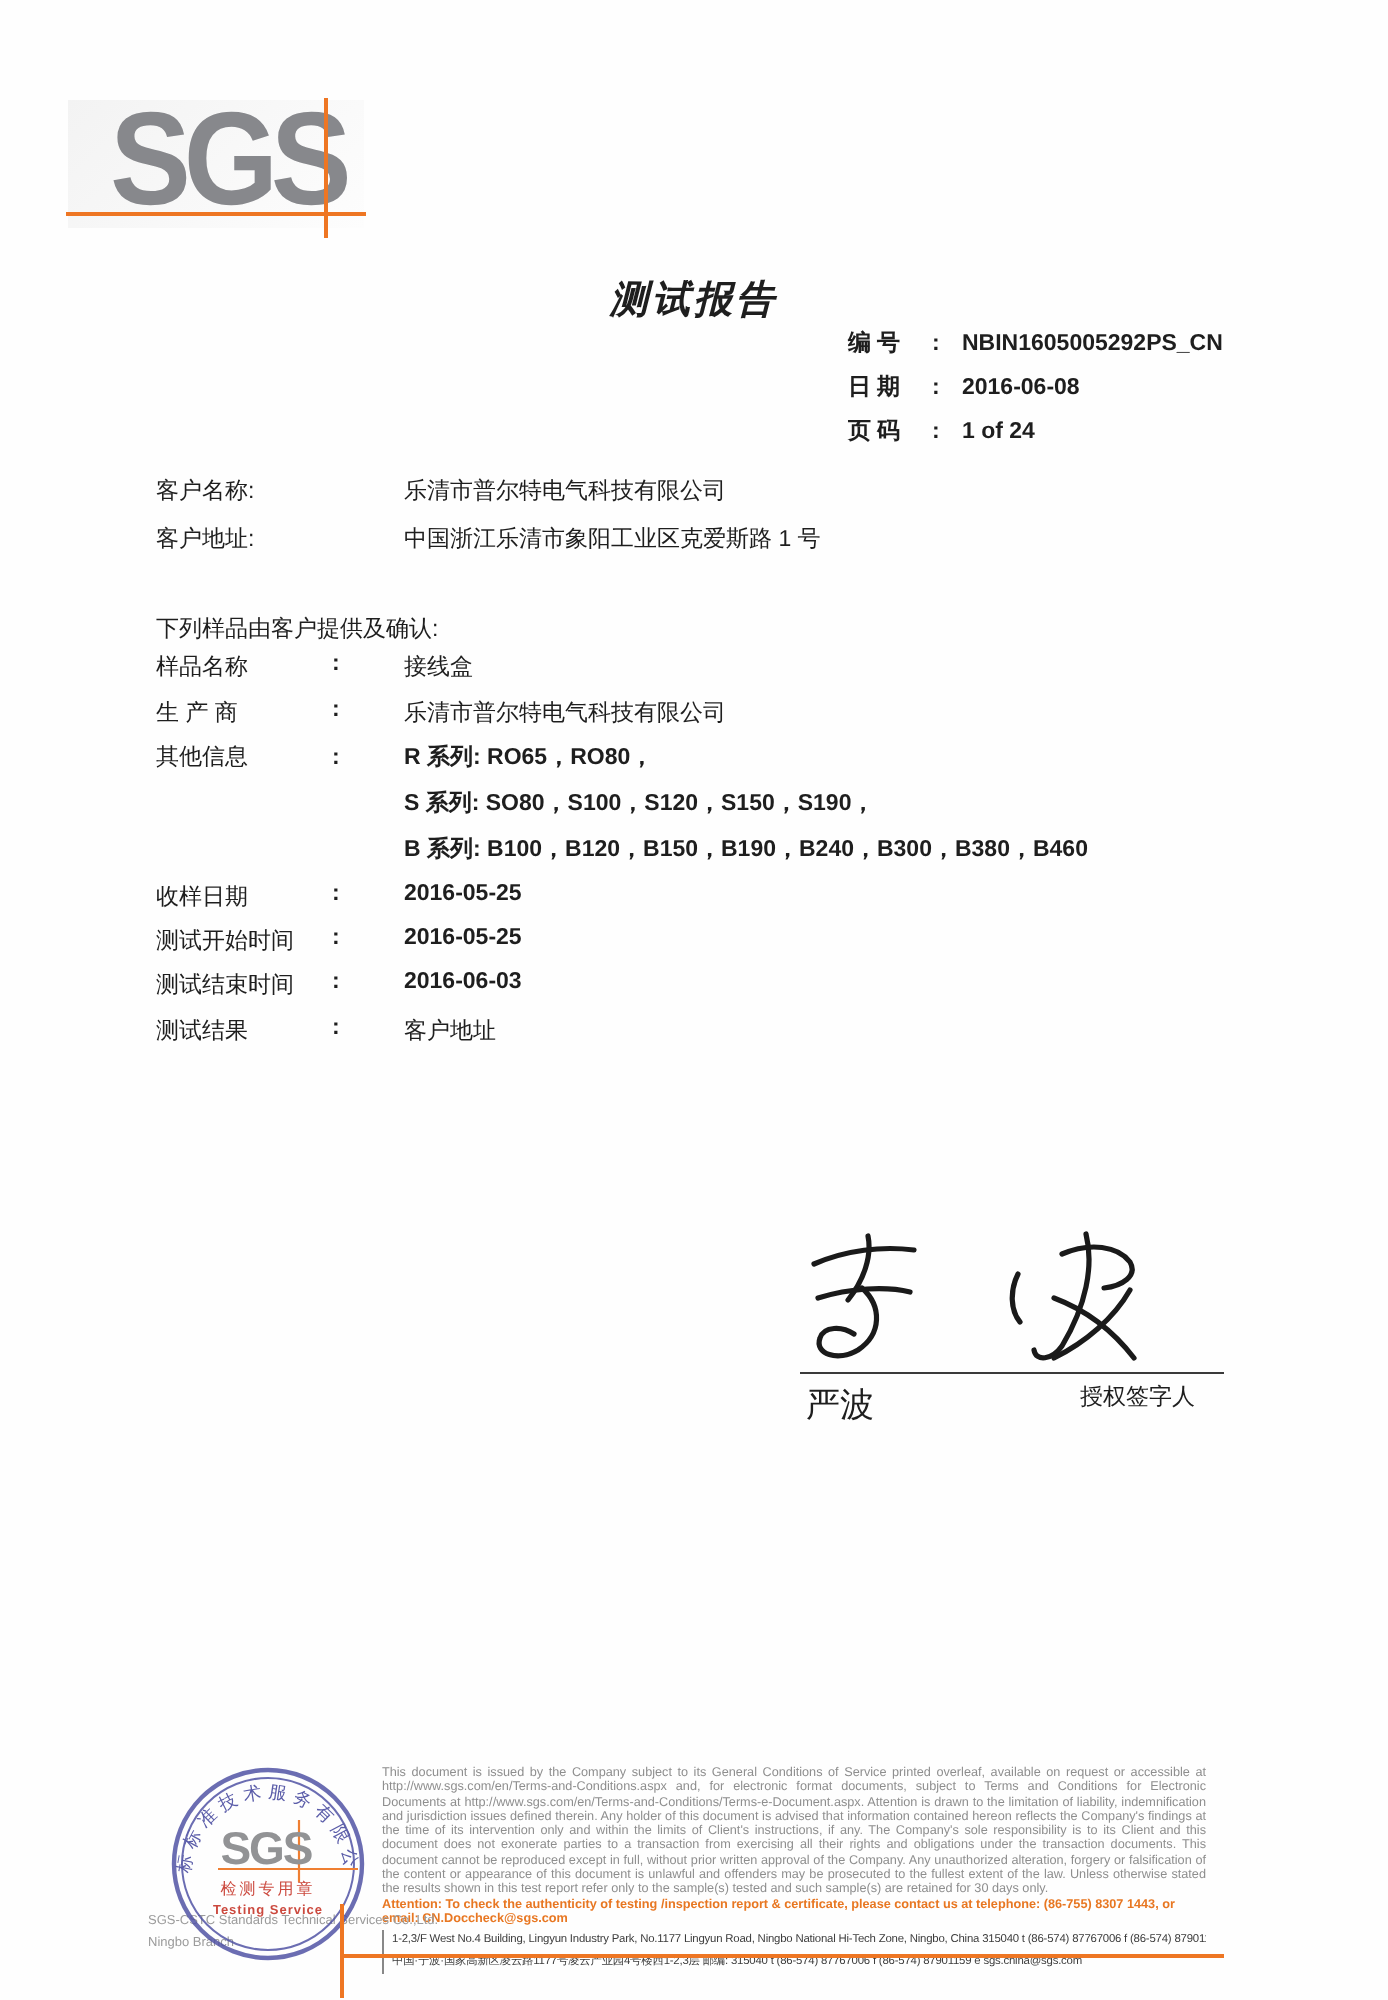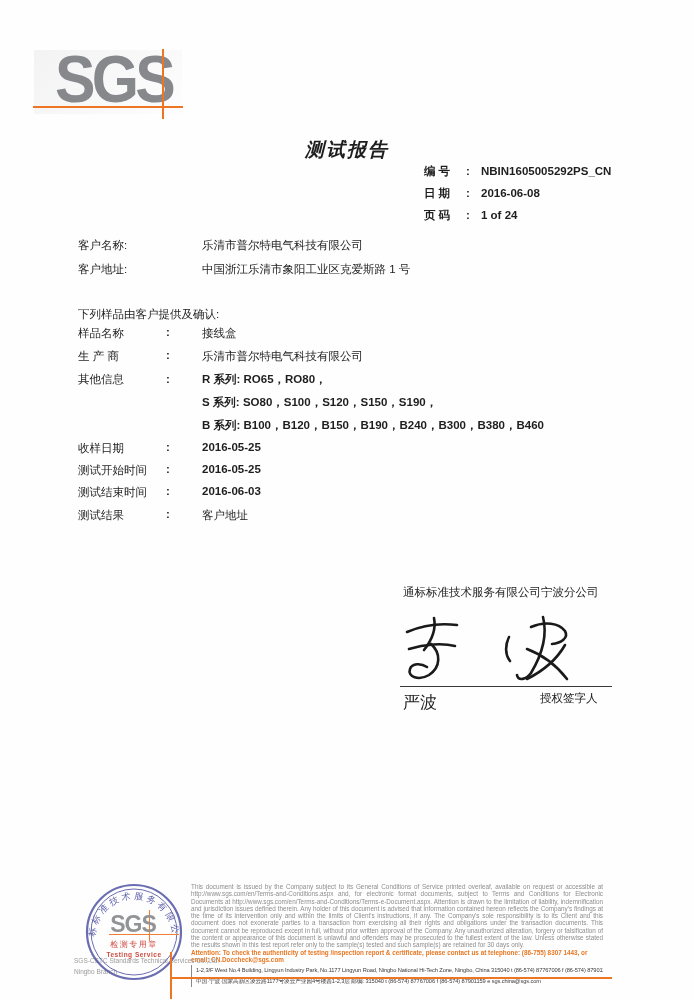--- a/index.html
+++ b/index.html
@@ -131,21 +131,20 @@
       <span class="sc">:</span>
       <span class="sv b">2016-06-03</span>
   </div>
   <div class="abs srow" style="top:508px">
     <span class="sl">测试结果</span>
       <span class="sc">:</span>
       <span class="sv">客户地址</span>
   </div>
 
   <div class="abs sig-company">
-    <div>通标标准技术服务有限公司宁波分公司</div>
   </div>
   <svg class="abs sig-svg" width="220" height="74" viewBox="0 0 220 74">
     <g fill="none" stroke="#1a1a1a" stroke-width="2.6" stroke-linecap="round">
       <path d="M10 22 C26 15 44 13 60 15"></path>
       <path d="M37 8 C39 18 35 30 27 40"></path>
       <path d="M12 39 C28 34 46 33 58 36"></path>
       <path d="M34 34 C44 43 44 57 32 65 C22 71 10 67 13 59 C15 53 24 53 30 57"></path>
       <path d="M112 27 C108 35 108 45 113 51"></path>
       <path d="M146 7 C150 23 146 43 134 63 C129 70 121 71 120 65"></path>
       <path d="M134 17 C148 11 162 13 168 21 C172 28 164 33 155 34"></path>

